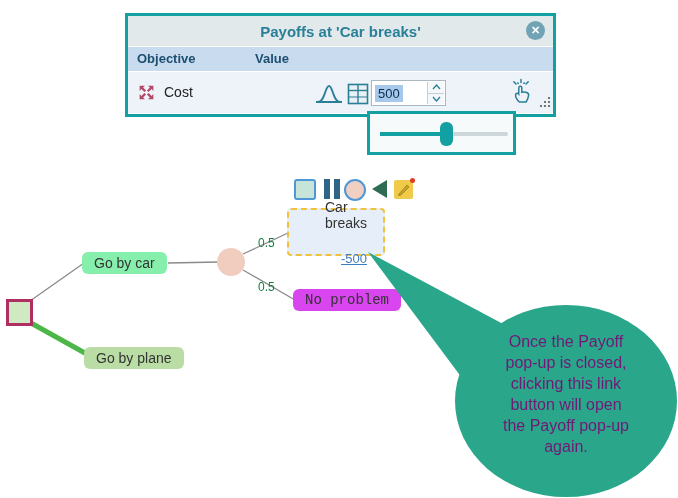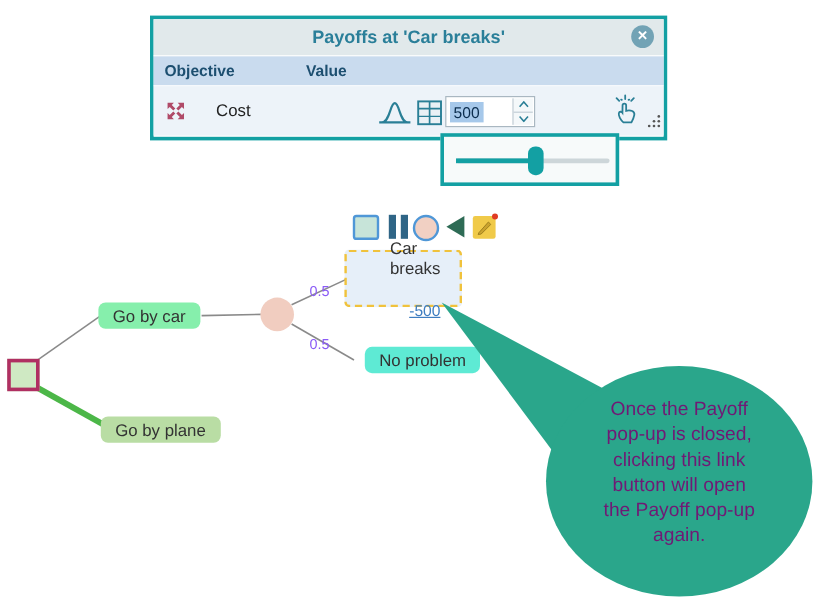--- a/index.html
+++ b/index.html
@@ -15,21 +15,21 @@
   .popup-title { color:#2a7f99; font-weight:bold; font-size:15px; }
   .close-btn { position:absolute; right:8px; top:5px; width:19px; height:19px; border-radius:50%;
                background:#72a3b5; color:#fff; font-size:11px; font-weight:bold; line-height:19px;
                text-align:center; cursor:pointer; }
   .col-header { height:25px; background:#c9dbee; border-bottom:1px solid #fff; position:relative;
                 font-size:13px; font-weight:bold; color:#1d4f70; }
   .col-objective { position:absolute; left:9px; top:4px; }
   .col-value { position:absolute; left:127px; top:4px; }
   .payoff-row { position:relative; height:41px; background:#edf3f9; }
   .obj-icon { position:absolute; left:9px; top:11px; }
-  .obj-label { position:absolute; left:36px; top:12px; font-size:14px; color:#222;margin-left:16px; }
+  .obj-label { position:absolute; left:36px; top:12px; font-size:14px; color:#222; }
   .dist-icon { position:absolute; left:186px; top:10px; }
   .table-icon { position:absolute; left:219px; top:10px; }
   .value-input { position:absolute; left:243px; top:8px; width:75px; height:26px; background:#fff;
                  border:1px solid #a9b7c1; display:flex; align-items:center; padding-left:3px; }
   .value-sel { background:#a6c8ea; color:#0b2d4e; font-size:13px; padding:1px 3px; }
   .spinner { position:absolute; right:1px; top:1px; width:17px; height:22px; background:#f4f8fa;
              border-left:1px solid #c3ced6; display:flex; flex-direction:column; }
   .spin-btn { flex:1; display:flex; align-items:center; justify-content:center; cursor:pointer; }
   .spin-btn + .spin-btn { border-top:1px solid #c3ced6; }
   .hand-icon { position:absolute; left:381px; top:6px; }
@@ -63,22 +63,22 @@
   
   .lines { position:absolute; left:0; top:0; z-index:1; }
   .root-node { position:absolute; left:6px; top:299px; width:27px; height:27px;
                background:#cfe9c3; border:3px solid #b02f62; z-index:2; cursor:pointer; }
   .chance-node { position:absolute; left:217px; top:248px; width:28px; height:28px;
                  background:#f1cdc0; border-radius:50%; z-index:2; cursor:pointer; }
   .lbl { position:absolute; z-index:2; font-size:14px; color:#333; border-radius:6px;
          padding:3px 12px; white-space:nowrap; }
   .lbl-car { left:82px; top:252px; background:#86efac; }
   .lbl-plane { left:84px; top:347px; background:#b9dda4; }
-  .lbl-noproblem { left:304px; top:289px; background:#5eead4; }
-  .prob { position:absolute; z-index:2; font-size:12px; color:#8b5cf6; }
+  .lbl-noproblem { left:293px; top:289px; background:#d946ef;font-family:Liberation Mono, monospace; }
+  .prob { position:absolute; z-index:2; font-size:12px; color:#15803d; }
   .prob-1 { left:258px; top:236px; }
   .prob-2 { left:258px; top:280px; }
   .node-carbreaks { position:absolute; left:287px; top:208px; width:98px; height:48px;
                     background:#e6eff9; border:2px dashed #f0c23c; border-radius:4px; z-index:2;
                     display:flex; flex-direction:column; align-items:center; justify-content:center;padding-left:36px; }
   .node-carbreaks .nb-label { font-size:14px; color:#333; }
   .payoff-link { font-size:13px; color:#3e7dc0; text-decoration:underline; cursor:pointer; margin-top:20px; }
 
   
   .bubble-svg { position:absolute; left:0; top:0; z-index:3; }

